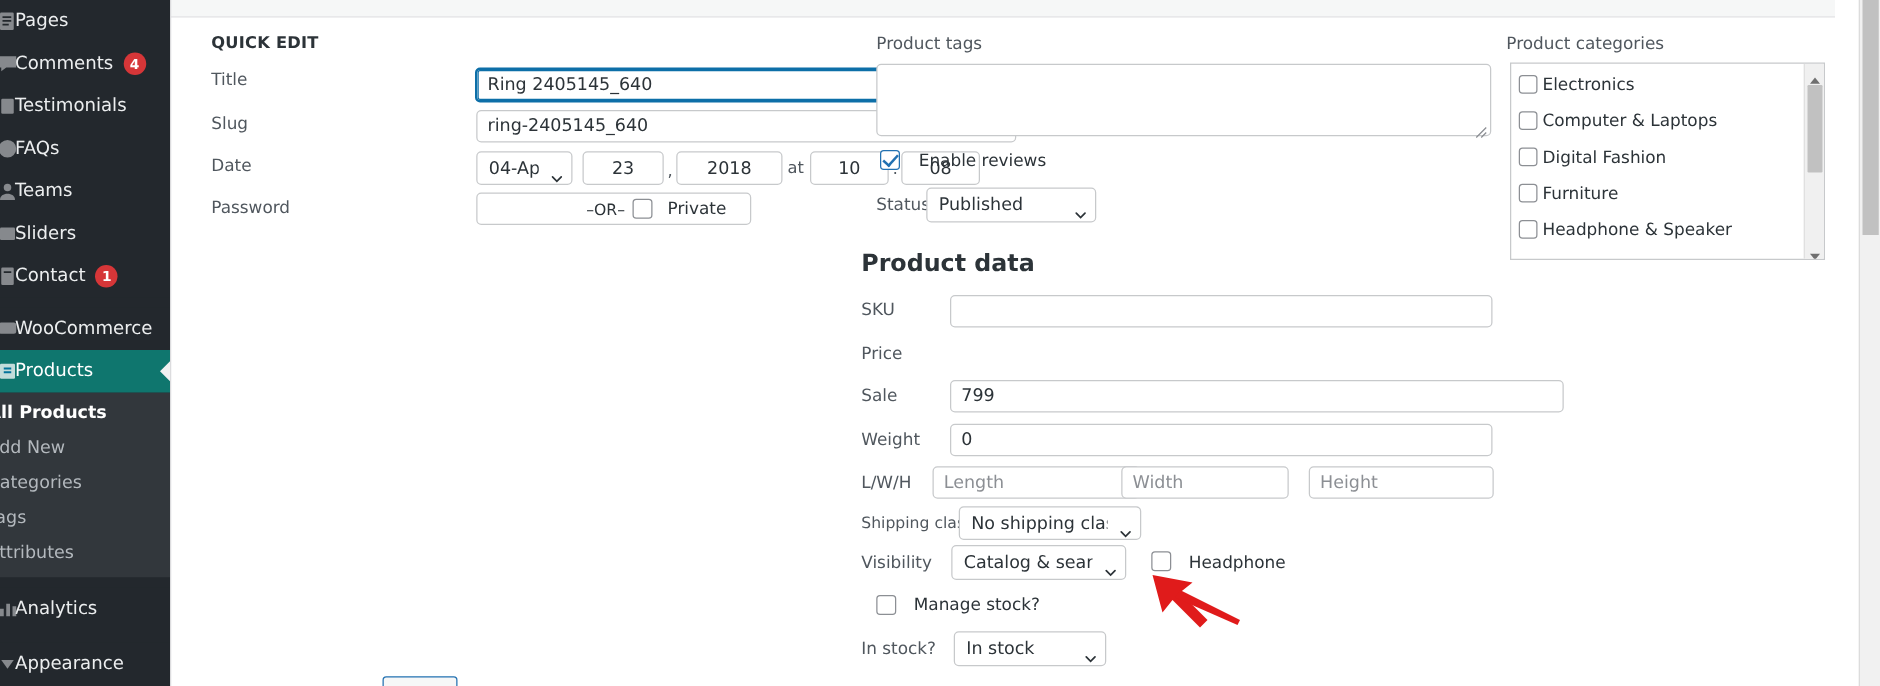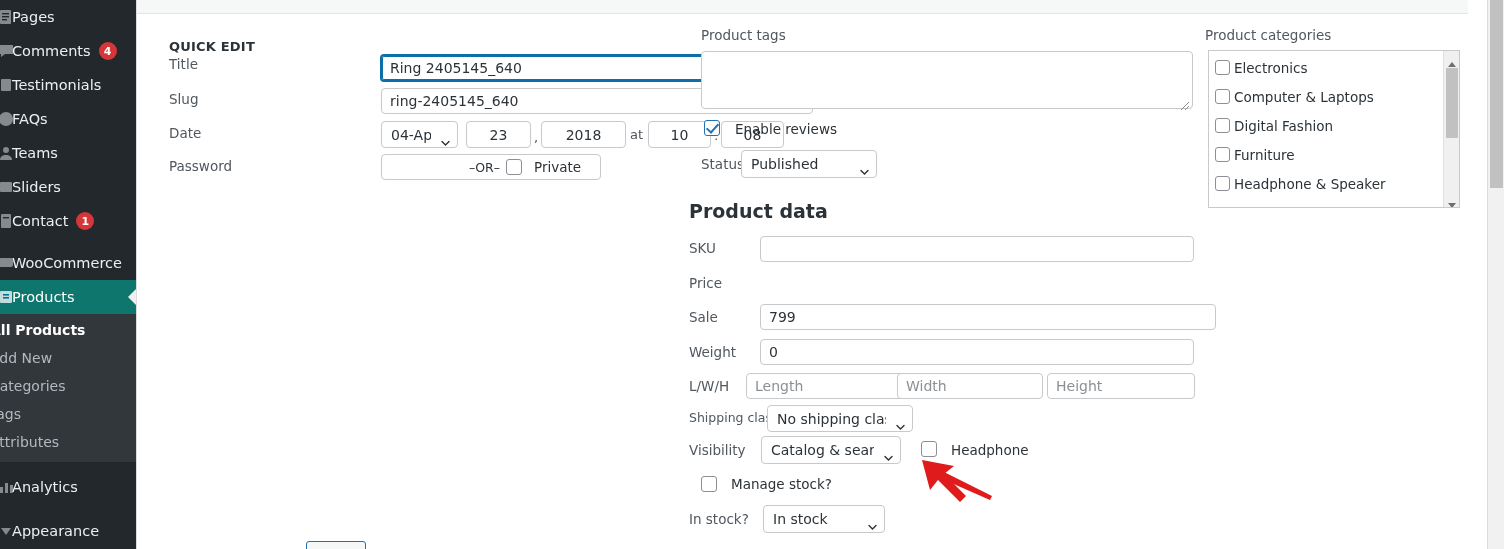--- a/index.html
+++ b/index.html
@@ -63,21 +63,21 @@
     position: absolute; left: 0; top: 0; width: 1332px; height: 14px;
     background: #f6f7f7; border-bottom: 1px solid #e3e4e6;
   }
   #leftrule {
     position: absolute; left: 0; top: 0; width: 1px; height: 549px;
     background: #dcdcde;
   }
 
   .qe-title {
     position: absolute; left: 33px; top: 27px;
-    font-size: 13px; font-weight: 700; color: #2c3338; letter-spacing: .2px; margin-top: 12px;
+    font-size: 13px; font-weight: 700; color: #2c3338; letter-spacing: .2px;
   }
 
   .frow { position: absolute; display: flex; align-items: center; }
   .flabel { font-size: 13.5px; color: #50575e; }
 
   input.txt, textarea.ta {
     font-family: "DejaVu Sans", "Liberation Sans", sans-serif;
     font-size: 14px; color: #2c3338;
     border: 1px solid #c7c9cb; border-radius: 4px;
     background: #fff; padding: 0 8px; outline: none;
@@ -393,28 +393,28 @@
     </div>
 
     <div class="sec-title" style="left:553px; top:200px;">Product data</div>
 
     <span class="flabel" style="position:absolute; left:553px; top:240px;">SKU</span>
     <input class="txt" style="position: absolute; left: 624px; top: 236px; width: 434px; height: 26px;" value="">
 
     <span class="flabel" style="position:absolute; left:553px; top:275px;">Price</span>
 
     <span class="flabel" style="position:absolute; left:553px; top:309px;">Sale</span>
-    <input class="txt" style="position: absolute; left: 624px; top: 304px; width: 456px; height: 26px;" value="799">
+    <input class="txt" style="position: absolute; left: 624px; top: 304px; width: 491px; height: 26px;" value="799">
 
     <span class="flabel" style="position:absolute; left:553px; top:344px;">Weight</span>
     <input class="txt" style="position: absolute; left: 624px; top: 339px; width: 434px; height: 26px;" value="0">
 
     <span class="flabel" style="position:absolute; left:553px; top:378px;">L/W/H</span>
     <input class="txt" style="position: absolute; left: 610px; top: 373px; width: 166px; height: 26px;" placeholder="Length">
-    <input class="txt" style="position: absolute; left: 761px; top: 373px; width: 146px; height: 26px;" placeholder="Width">
+    <input class="txt" style="position: absolute; left: 761px; top: 373px; width: 134px; height: 26px;" placeholder="Width">
     <input class="txt" style="position: absolute; left: 911px; top: 373px; width: 148px; height: 26px;" placeholder="Height">
 
     <span class="flabel" style="position:absolute; left:553px; top:410px; font-size:12.5px;">Shipping class</span>
     <div class="selwrap" style="position:absolute; left:631px; top:405px;">
       <select class="sel" style="width:146px; height:27px;">
         <option>No shipping class</option>
       </select>
       <span class="chev">
         <svg width="9" height="7" viewBox="0 0 9 7">
             <path d="M1 1.5L4.5 5 8 1.5" stroke="#2c3338" stroke-width="1.4" fill="none" stroke-linecap="round"></path>

